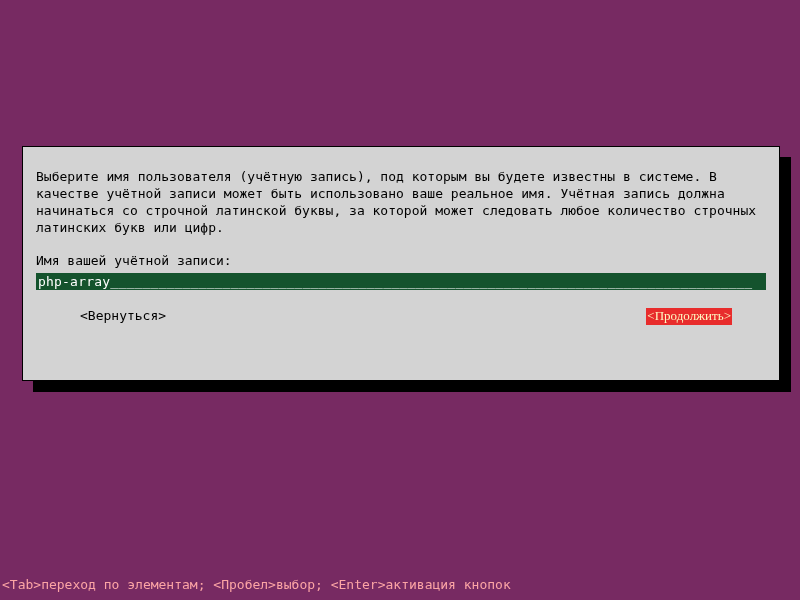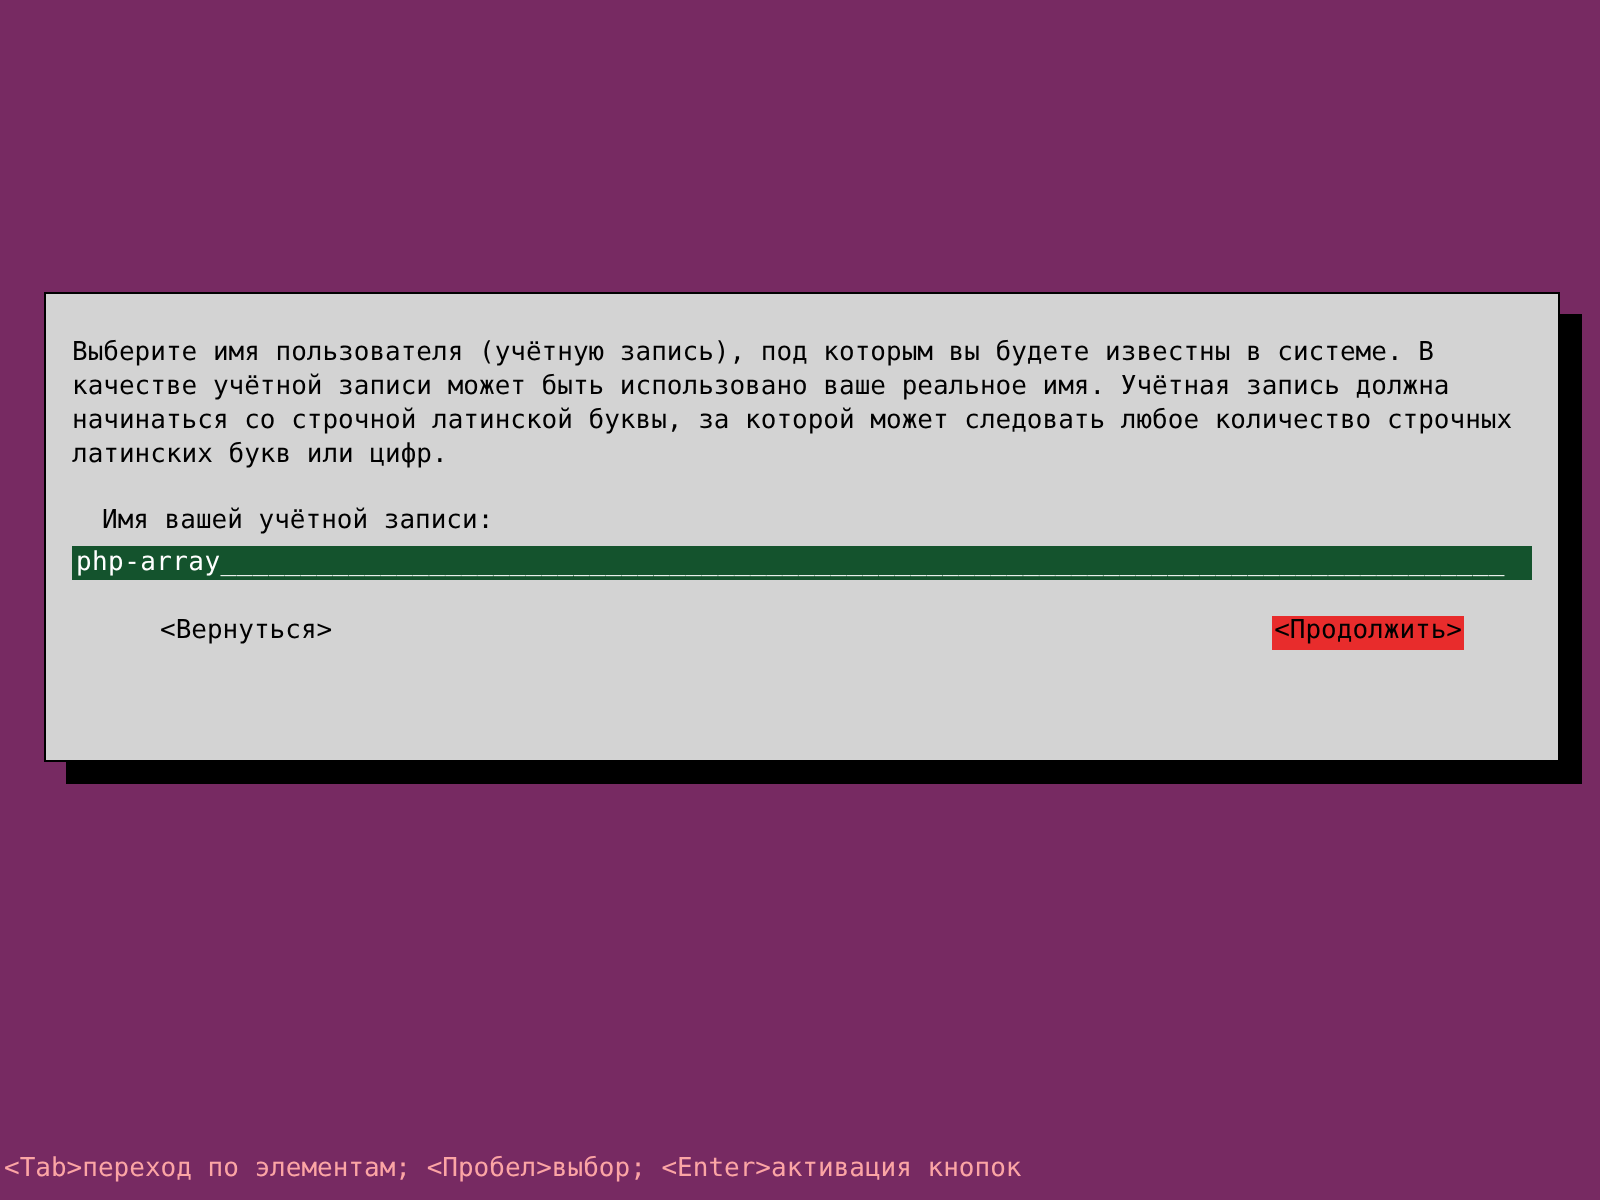--- a/index.html
+++ b/index.html
@@ -38,21 +38,21 @@
     padding: 0 6px;
     color: #e82c2c;
     white-space: pre;
   }
   .title-bracket { color: #000; }
   .dialog-body {
     padding: 22px 13px 10px 13px;
     color: #000;
   }
   .description { white-space: pre-wrap; margin-bottom: 16px; }
-  .prompt-label { margin-bottom: 4px; margin-left: 15px; }
+  .prompt-label { margin-bottom: 4px; }
   .input-line {
     background: #14532d;
     color: #fff;
     padding: 0 2px;
     white-space: pre;
     overflow: hidden;
     height: 17px;
     line-height: 17px;
     margin: 0 0 18px 0;
     letter-spacing: 0.2px;
@@ -62,23 +62,24 @@
     justify-content: space-between;
     padding: 0 34px 0 44px;
     text-align: right;
   }
   .btn-back {
     color: #000;
     white-space: pre;
   }
   .btn-continue {
     background: #e82c2c;
-    color: #000000;
+    color: #fef9c3;
     padding: 0 1px;
     white-space: pre;
+    font-family: Liberation Serif, serif;
   }
   .statusbar {
     position: absolute;
     left: 2px;
     bottom: 6px;
     color: #fca5a5;
     white-space: pre;
   }
 </style>
 </head>

